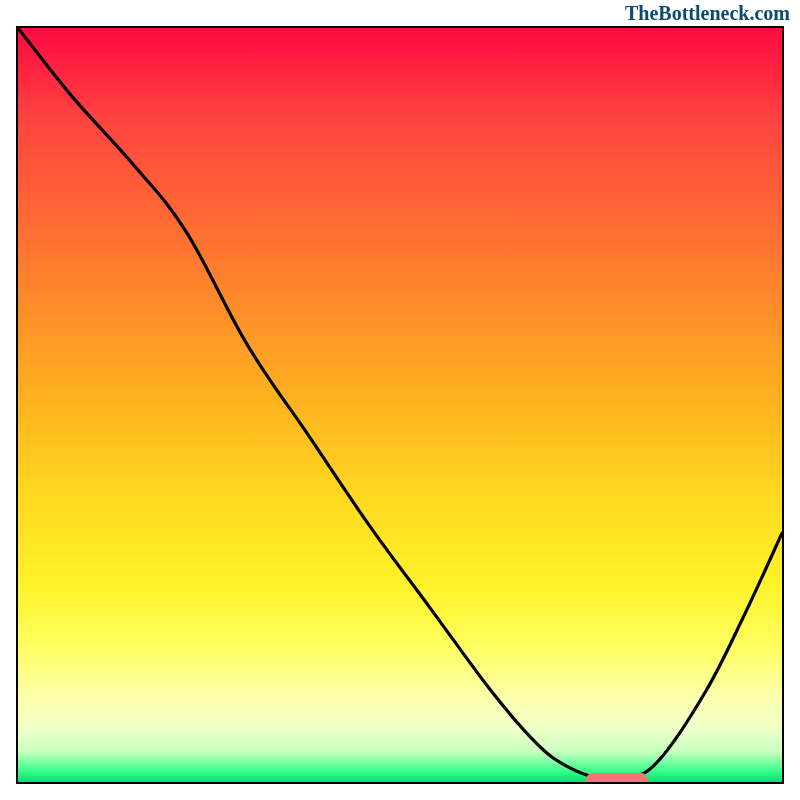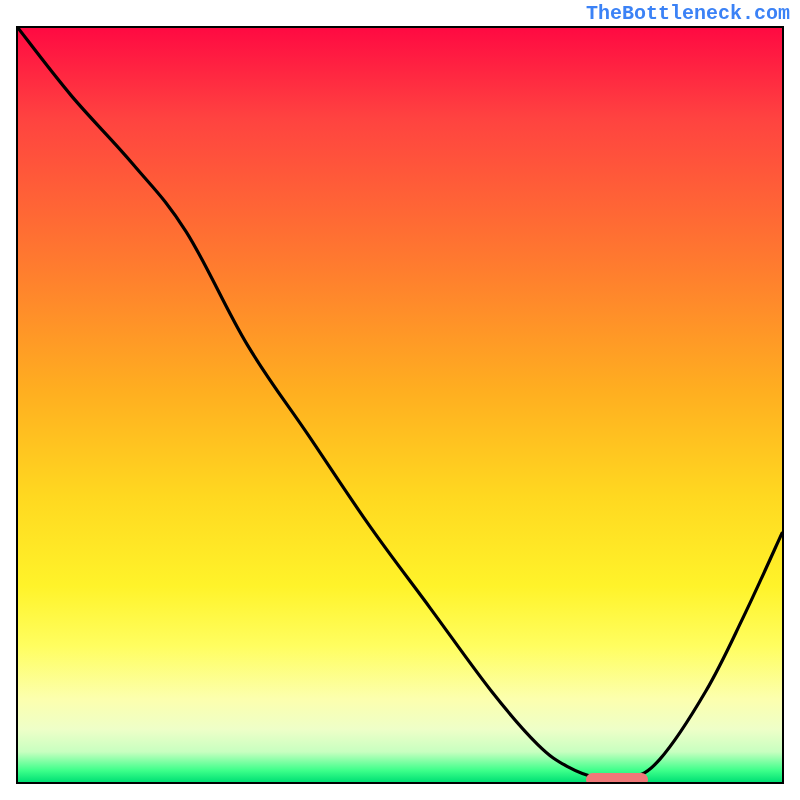--- a/index.html
+++ b/index.html
@@ -14,22 +14,22 @@
     position: relative;
     width: 800px;
     height: 800px;
   }
   .watermark {
     position: absolute;
     top: 2px;
     right: 10px;
     font-size: 20px;
     font-weight: bold;
-    color: #3b82f6;
-    font-family: Liberation Mono, monospace;
+    color: #0c4a6e;
+    font-family: Liberation Serif, serif;
     z-index: 50;
   }
   .plot {
     position: absolute;
     left: 16px;
     top: 26px;
     width: 768px;
     height: 758px;
     box-sizing: border-box;
     border: 2px solid #000000;

